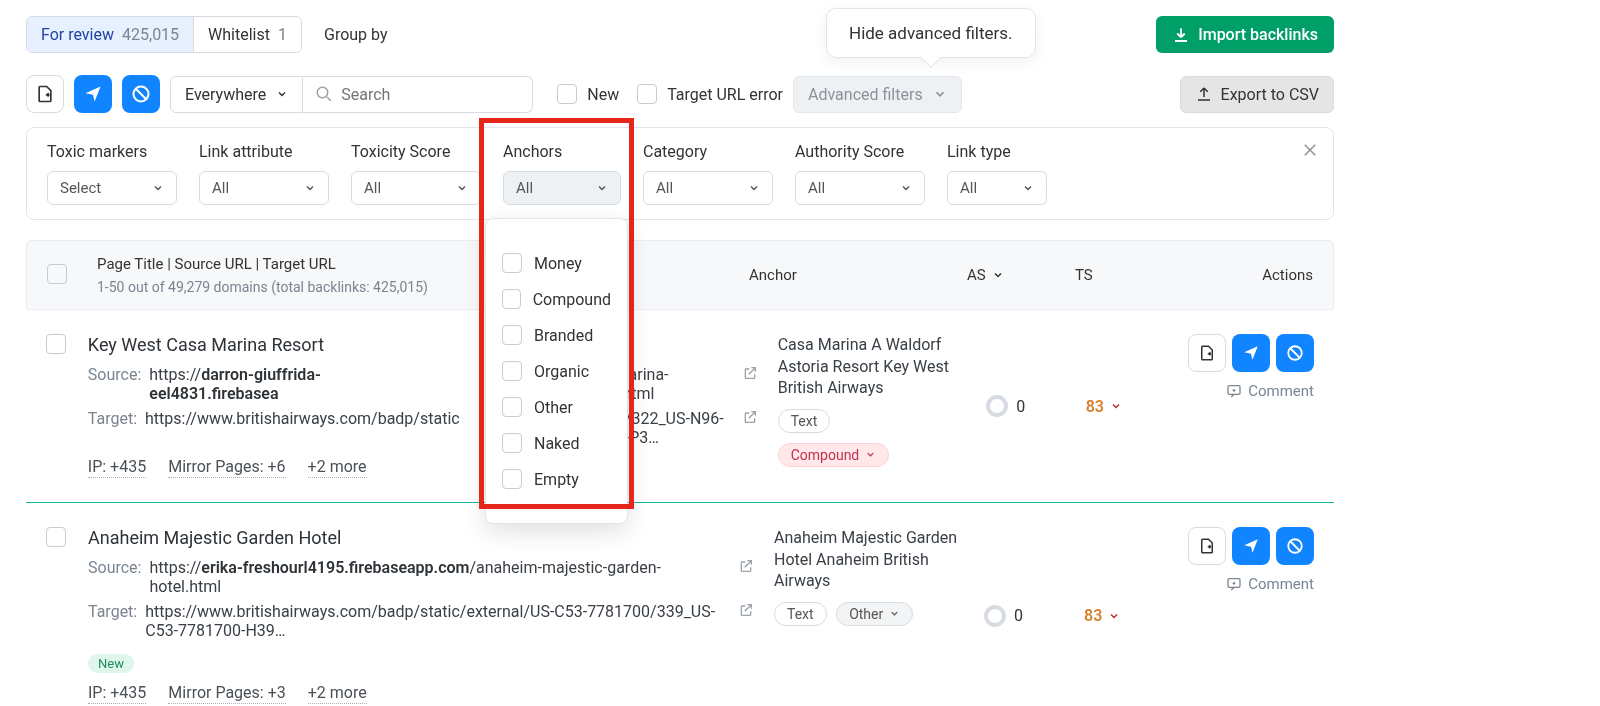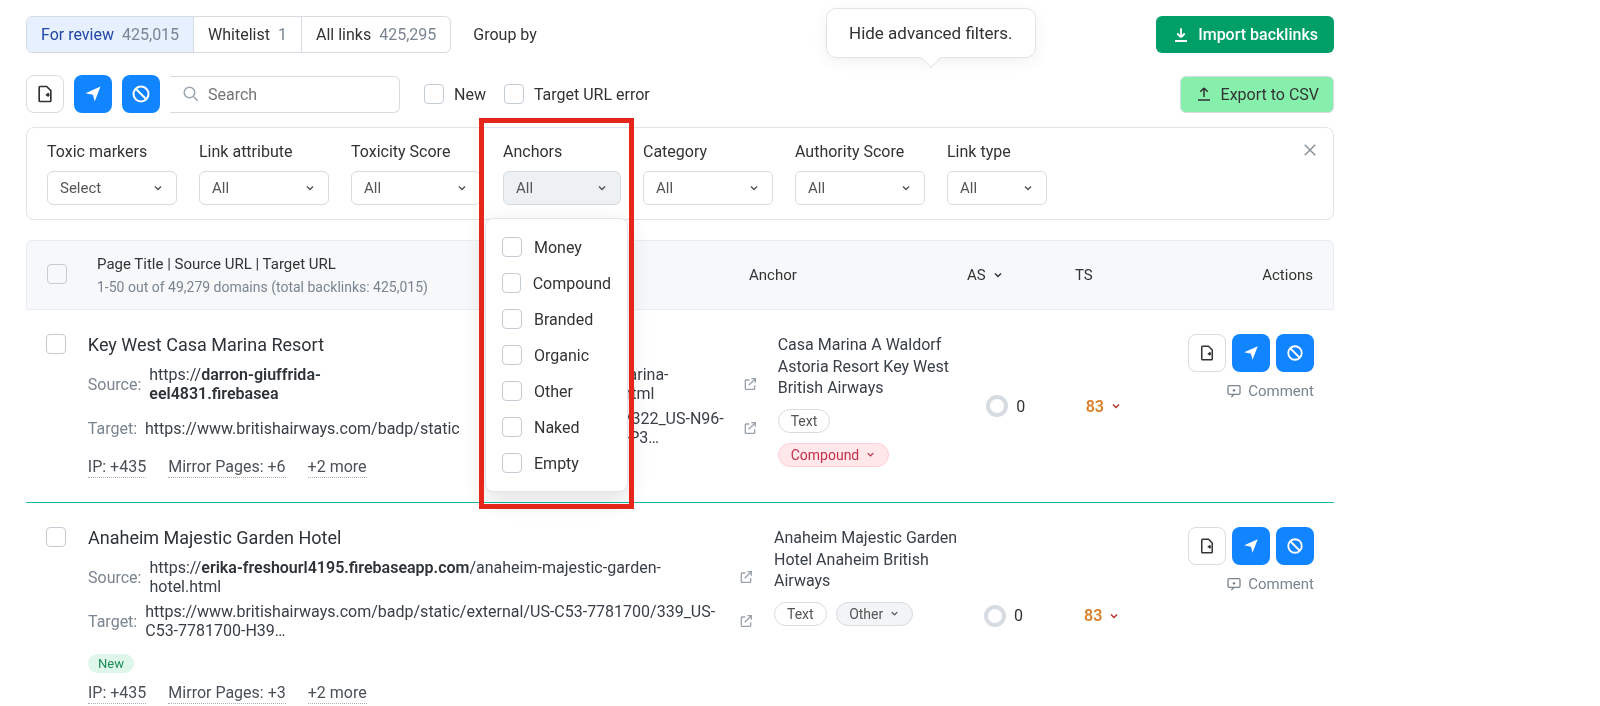--- a/index.html
+++ b/index.html
@@ -9,21 +9,21 @@
   
   .top-row { display: flex; align-items: center; gap: 8px; padding: 6px 0 18px 0; position: relative; }
   .seg { display: inline-flex; border: 1px solid #d6dce2; border-radius: 6px; overflow: hidden; }
   .seg > div { padding: 8px 14px; display: flex; align-items: center; gap: 8px; cursor: pointer; font-size: 16px; }
   .seg > div + div { border-left: 1px solid #d6dce2; }
   .seg .active { background: #e7f0ff; color: #1f45a5; }
   .count { color: #7a8591; font-weight: 400; }
   .gb-label { font-size: 16px; color: #333; padding: 0 4px 0 14px; }
   .spacer { flex: 1; }
   .btn-green { background: #009f67; color: #fff; border: none; border-radius: 6px; padding: 9px 16px; font-size: 16px; font-weight: 500; display: inline-flex; align-items: center; gap: 8px; cursor: pointer; }
-  .btn-outline { background: #86efac; border: 1px solid #d6dce2; color: #333; border-radius: 6px; padding: 8px 14px; font-size: 16px; display: inline-flex; align-items: center; gap: 8px; cursor: pointer; }
+  .btn-outline { background: #e5e5e5; border: 1px solid #d6dce2; color: #333; border-radius: 6px; padding: 8px 14px; font-size: 16px; display: inline-flex; align-items: center; gap: 8px; cursor: pointer; }
 
   
   .tooltip { position: absolute; left: 800px; top: -2px; background: #fff; border: 1px solid #e1e5ea; border-radius: 10px; padding: 14px 22px; font-size: 17px; color: #333; box-shadow: 0 4px 16px rgba(0,0,0,0.06); }
   .tooltip::after { content:""; position:absolute; bottom:-8px; left:50%; width:14px; height:14px; background:#fff; border-right:1px solid #e1e5ea; border-bottom:1px solid #e1e5ea; transform: translateX(-50%) rotate(45deg); }
 
   
   .action-row { display:flex; align-items:center; gap:10px; padding: 4px 0 14px 0; }
   .icon-btn { width:38px; height:38px; border-radius:8px; display:inline-flex; align-items:center; justify-content:center; cursor:pointer; }
   .icon-btn.grey { background:#fff; border:1px solid #d6dce2; color:#333; }
   .icon-btn.blue { background:#1184ff; color:#fff; }
@@ -39,38 +39,38 @@
   
   .filters { border:1px solid #e1e5ea; border-radius:8px; padding:14px 20px; display:flex; gap:22px; align-items:flex-start; position:relative; }
   .fcol { display:flex; flex-direction:column; gap:10px; }
   .flabel { font-size:16px; color:#333; white-space:nowrap; }
   .fsel { border:1px solid #d6dce2; border-radius:6px; padding:7px 12px; font-size:15px; color:#555; display:inline-flex; align-items:center; justify-content:space-between; min-width:130px; cursor:pointer; gap:14px;}
   .fsel.active { background:#eef1f4; }
   .close-x { position:absolute; right:14px; top:12px; color:#8a929b; font-size:20px; cursor:pointer; }
 
   
   .red-box { position:absolute; left:479px; top:118px; width:155px; height:391px; border:5px solid #e6261b; pointer-events:none; z-index:5;}
-  .anchor-menu { position:absolute; left:485px; top:218px; width:143px; background:#fff; border:1px solid #e1e5ea; border-radius:8px; box-shadow:0 8px 24px rgba(0,0,0,0.12); padding:10px 0; z-index:4;}
+  .anchor-menu { position:absolute; left:485px; top:218px; width:143px; background:#fff; border:1px solid #e1e5ea; border-radius:8px; box-shadow:0 8px 24px rgba(0,0,0,0.12); padding:26px 0; z-index:4;}
   .anchor-menu .opt { display:flex; align-items:center; gap:12px; padding:8px 16px; font-size:16px; color:#333; cursor:pointer;}
 
   
   .thead { margin-top:20px; background:#f6f8fa; border:1px solid #e9edf1; border-radius:6px 6px 0 0; display:flex; align-items:center; padding:14px 20px; gap:28px;}
   .c-check { width:22px; }
   .c-page { flex:1; }
   .c-anchor { width:190px; }
   .c-as { width:80px; display:flex; align-items:center; gap:6px;}
   .c-ts { width:70px; }
   .c-actions { width:140px; text-align:right; }
   .th-title { font-size:15px; color:#333; }
   .th-sub { font-size:14px; color:#7a8591; margin-top:6px;}
 
   
   .trow { display:flex; padding:24px 20px; gap:20px; border-bottom:1px solid #14b8a6;}
   .pg-title { font-size:18px; color:#2e3338; margin-bottom:10px;}
-  .src-line { font-size:16px; color:#3a4047; margin-bottom:6px; display:flex; align-items:center; gap:8px;}
+  .src-line { font-size:16px; color:#3a4047; margin-bottom:6px; display:flex; gap:8px;}
   .src-line .lab { color:#7a8591; }
   .src-line .bold { font-weight:600; color:#2e3338; }
   .meta { display:flex; gap:22px; margin-top:10px; font-size:16px; color:#4a5056;}
   .meta span { border-bottom:1px dotted #aab0b7; padding-bottom:1px; cursor:pointer;}
   .badge-new { background:#dff6ea; color:#1b8f59; font-size:13px; padding:2px 10px; border-radius:10px; display:inline-block; margin-top:8px;}
   .anchor-text { font-size:16px; color:#3a4047; line-height:1.35;}
   .tag { display:inline-flex; align-items:center; gap:6px; border:1px solid #d6dce2; border-radius:14px; padding:3px 12px; font-size:14px; color:#555; margin-top:10px; margin-right:6px;}
   .tag.red { background:#ffe7ea; border-color:#ffcfd5; color:#c2314a;}
   .tag.grey { background:#f2f4f6;}
   .as-cell { display:flex; align-items:center; gap:8px; font-size:16px;}
@@ -91,24 +91,20 @@
   <div class="top-row">
     <div class="seg">
       <div class="active">
         <span>For review</span>
         <span class="count">425,015</span>
       </div>
       <div>
         <span>Whitelist</span>
         <span class="count">1</span>
       </div>
-      <div>
-        <span>All links</span>
-        <span class="count">425,295</span>
-      </div>
     </div>
 
     <span class="gb-label">Group by</span>
 
     <div class="tooltip">Hide advanced filters.</div>
 
     <div class="spacer"></div>
     <button class="btn-green">
       <svg width="18" height="18" viewBox="0 0 24 24" fill="none" stroke="currentColor" stroke-width="2.4">
           <path d="M12 3v12m0 0l-5-5m5 5l5-5M4 20h16"></path>
@@ -130,38 +126,50 @@
         </svg>
     </div>
     <div class="icon-btn blue">
       <svg width="20" height="20" viewBox="0 0 24 24" fill="none" stroke="currentColor" stroke-width="2.4">
           <circle cx="12" cy="12" r="9"></circle>
           <path d="M6 6l12 12"></path>
         </svg>
     </div>
 
     <div class="search-group">
+      <div class="dd">
+        <span>Everywhere</span>
+        <svg width="12" height="12" viewBox="0 0 24 24" fill="none" stroke="currentColor" stroke-width="3">
+            <path d="M6 9l6 6 6-6"></path>
+          </svg>
+      </div>
       <div class="search">
         <svg width="18" height="18" viewBox="0 0 24 24" fill="none" stroke="#9aa2ab" stroke-width="2">
             <circle cx="10" cy="10" r="7"></circle>
             <path d="M21 21l-5-5"></path>
           </svg>
         <input placeholder="Search" style="">
       </div>
     </div>
 
     <label class="cbx-label" style="margin-left:14px;">
       <span class="chk"></span>
       <span>New</span>
     </label>
     <label class="cbx-label" style="margin-left:8px;">
       <span class="chk"></span>
       <span>Target URL error</span>
     </label>
 
+    <div class="adv">
+      <span>Advanced filters</span>
+      <svg width="14" height="14" viewBox="0 0 24 24" fill="none" stroke="#8a929b" stroke-width="3">
+          <path d="M6 9l6 6 6-6"></path>
+        </svg>
+    </div>
 
     <div class="spacer"></div>
     <button class="btn-outline">
       <svg width="18" height="18" viewBox="0 0 24 24" fill="none" stroke="currentColor" stroke-width="2">
           <path d="M12 16V4m0 0l-5 5m5-5l5 5M4 20h16"></path>
         </svg>
       <span>Export to CSV</span>
     </button>
   </div>
 

